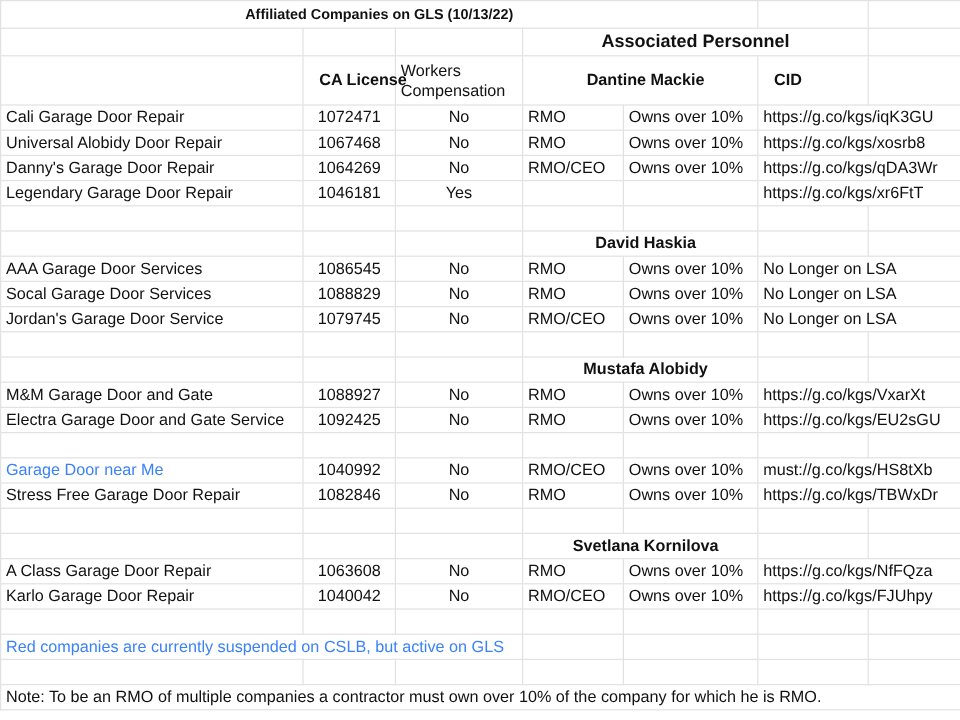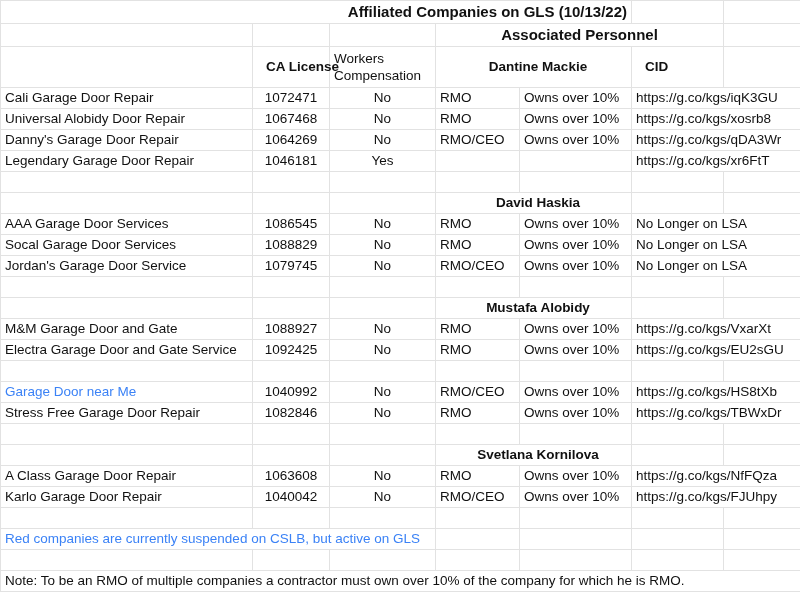--- a/index.html
+++ b/index.html
@@ -3,21 +3,21 @@
 <meta charset="utf-8">
 <style>
   html, body { margin: 0; padding: 0; background: #ffffff; }
   body { width: 800px; height: 600px; overflow: hidden; font-family: "Liberation Sans", "DejaVu Sans", sans-serif; color: #111; }
   .sheet { position: relative; width: 800px; height: 600px; }
   table { border-collapse: collapse; table-layout: fixed; width: 800px; }
   td { border: 1px solid #e2e2e2; height: 20px; padding: 0 4px; font-size: 13.5px; white-space: nowrap; overflow: visible; line-height: 20px; }
   td.c { text-align: center; }
   td.b { font-weight: bold; padding-left: 13px; }
   tr.title td { height: 22px; }
-  tr.title .titlecell { font-size: 15px; font-weight: bold; text-align: right; }
+  tr.title .titlecell { font-size: 12px; font-weight: bold; text-align: center; }
   tr.hdr2 td { height: 22px; text-align: center; }
   tr.hdr3 td { height: 40px; }
   .wc-hdr { line-height: 17px; font-weight: normal; white-space: normal; }
   .personnel-hdr { font-size: 15px; font-weight: bold; text-align: center; }
   .red { color: #3b82f6; }
 </style>
 </head>
 <body>
 
 <div class="sheet">
@@ -166,21 +166,21 @@
           <td></td>
           <td></td>
           <td></td>
         </tr>
         <tr>
           <td class="red">Garage Door near Me</td>
           <td class="c">1040992</td>
           <td class="c">No</td>
           <td>RMO/CEO</td>
           <td>Owns over 10%</td>
-          <td colspan="2">https://g.co/kgs/HS8tXb</td>
+          <td colspan="2">must://g.co/kgs/HS8tXb</td>
         </tr>
         <tr>
           <td>Stress Free Garage Door Repair</td>
           <td class="c">1082846</td>
           <td class="c">No</td>
           <td>RMO</td>
           <td>Owns over 10%</td>
           <td colspan="2">https://g.co/kgs/TBWxDr</td>
         </tr>
         <tr>

